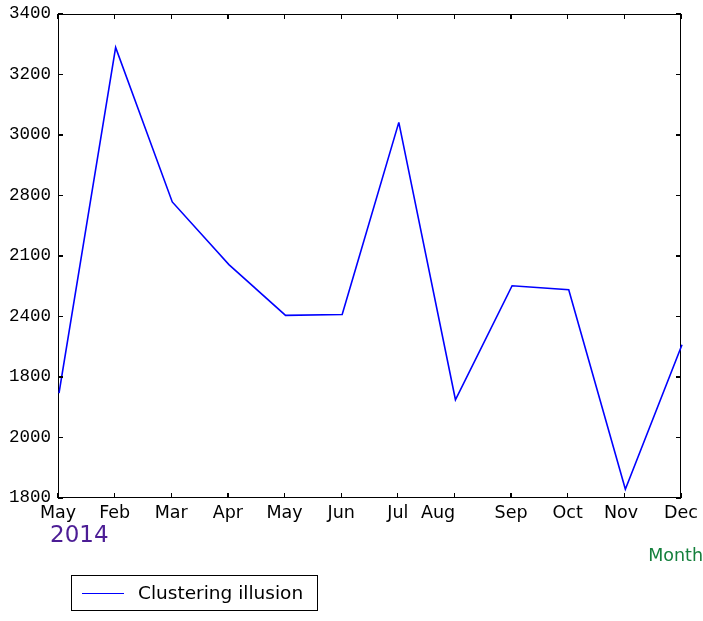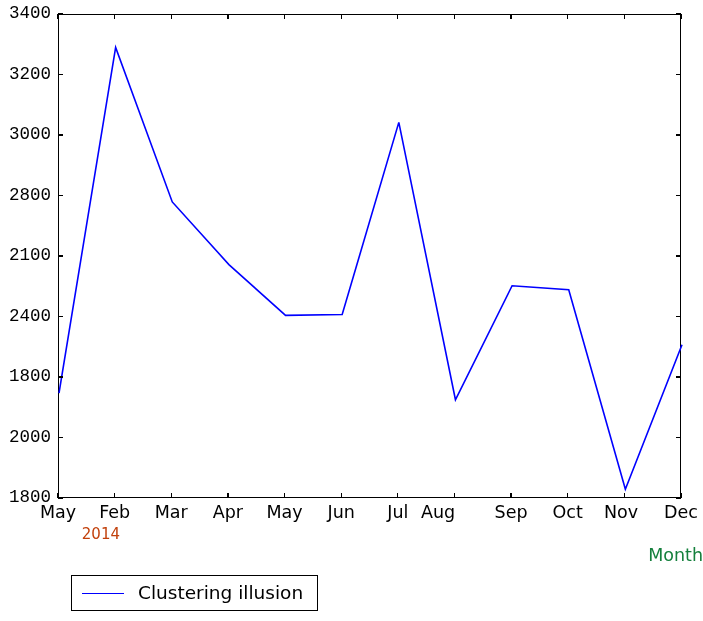--- a/index.html
+++ b/index.html
@@ -82,24 +82,24 @@
     font-size: 17.5px;
     line-height: 20px;
     color: #000000;
     white-space: nowrap;
   }
   #x-year-label {
     position: absolute;
     top: 524px;
     left: 50px;
     width: 70px;
-    text-align: right;
-    font-size: 15px;
-    line-height: 20px;
-    color: #c2410c;
+    text-align: left;
+    font-size: 23px;
+    line-height: 20px;
+    color: #4c1d95;
     white-space: nowrap;
   }
   #x-axis-title {
     position: absolute;
     top: 545px;
     left: 0;
     width: 703px;
     text-align: right;
     font-size: 17.5px;
     line-height: 20px;

